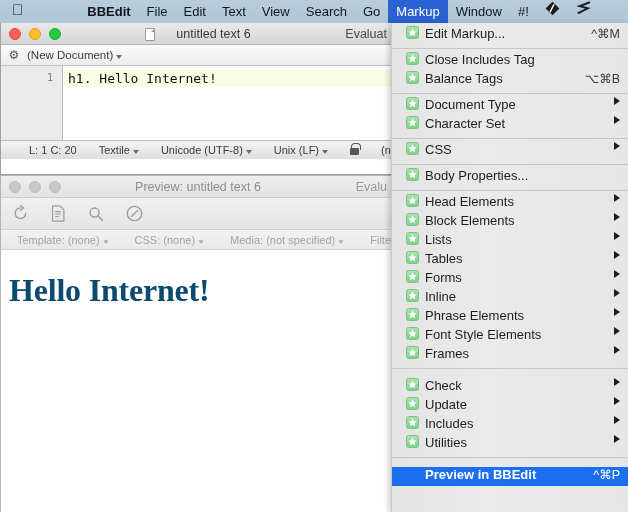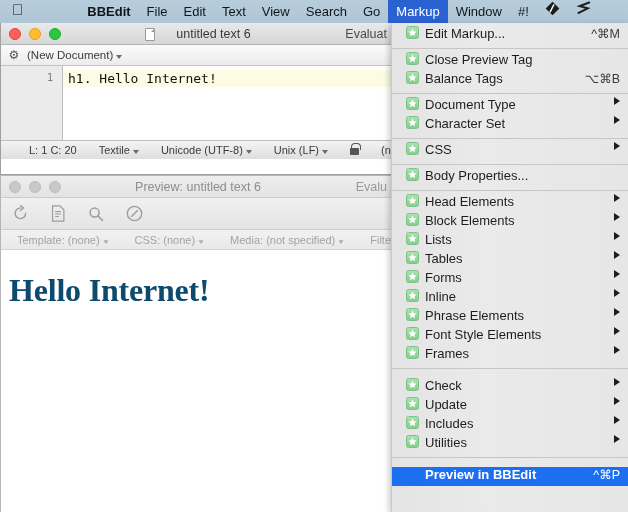--- a/index.html
+++ b/index.html
@@ -384,21 +384,21 @@
       <span class="mi-key">^⌘M</span>
     </div>
     <div class="sep"></div>
 
     <div class="mi">
       <span class="mi-ico">
         <svg width="9" height="9" viewBox="0 0 10 10">
             <path d="M5 0.4 L6.3 3.5 L9.6 3.8 L7.1 6 L7.9 9.3 L5 7.5 L2.1 9.3 L2.9 6 L0.4 3.8 L3.7 3.5 Z" fill="#ffffff"></path>
           </svg>
       </span>
-      <span class="mi-label">Close Preview Tag</span>
+      <span class="mi-label">Close Includes Tag</span>
       <span class="mi-key"></span>
     </div>
     <div class="mi">
       <span class="mi-ico">
         <svg width="9" height="9" viewBox="0 0 10 10">
             <path d="M5 0.4 L6.3 3.5 L9.6 3.8 L7.1 6 L7.9 9.3 L5 7.5 L2.1 9.3 L2.9 6 L0.4 3.8 L3.7 3.5 Z" fill="#ffffff"></path>
           </svg>
       </span>
       <span class="mi-label">Balance Tags</span>
       <span class="mi-key">⌥⌘B</span>

